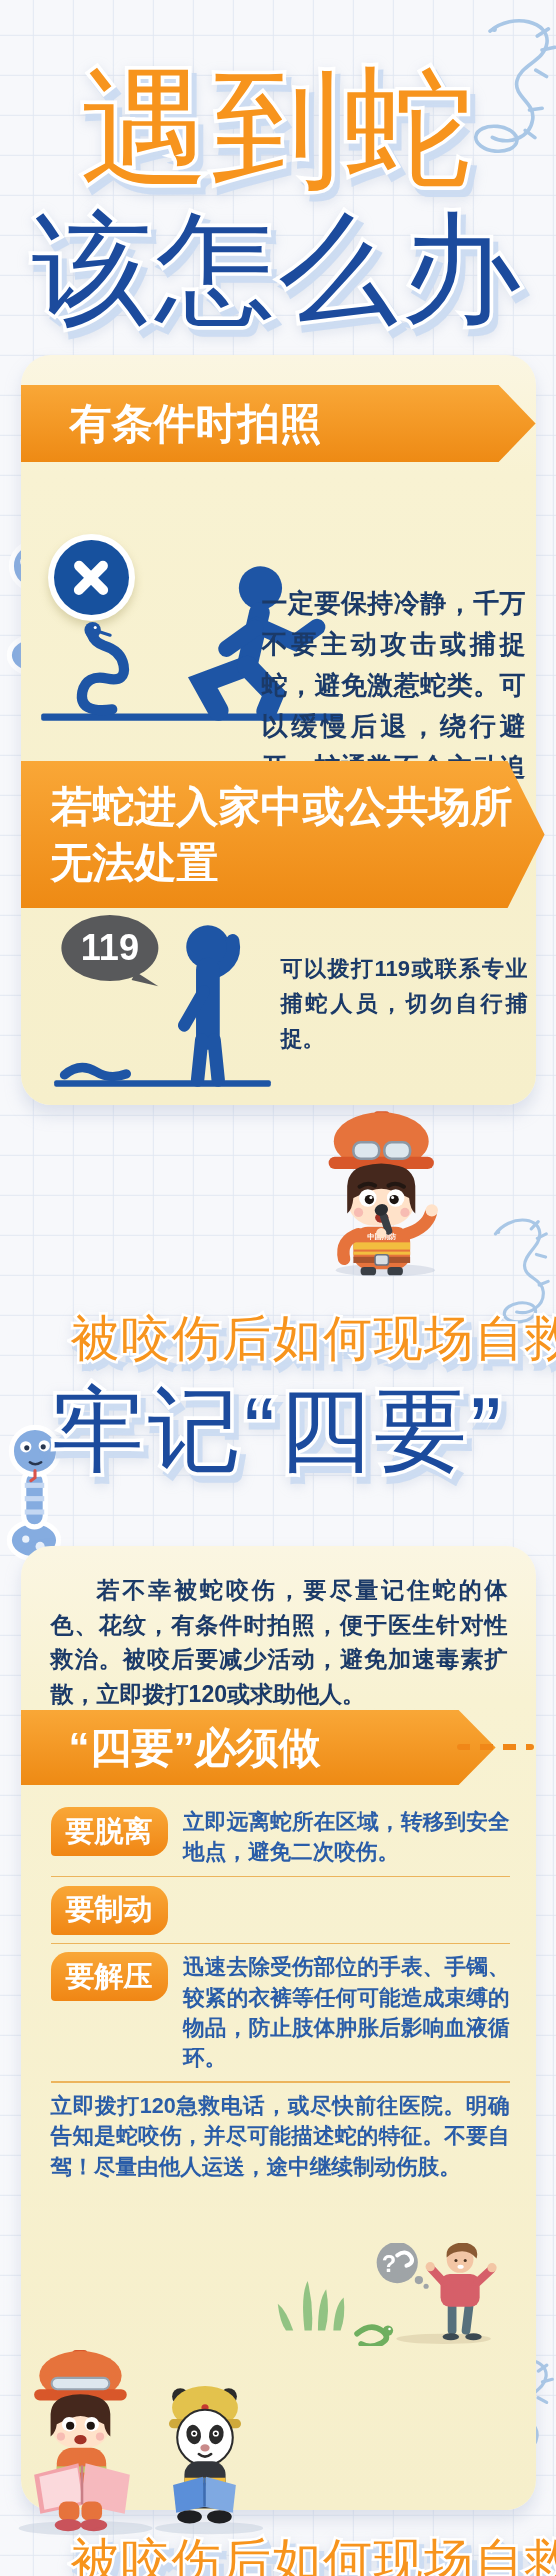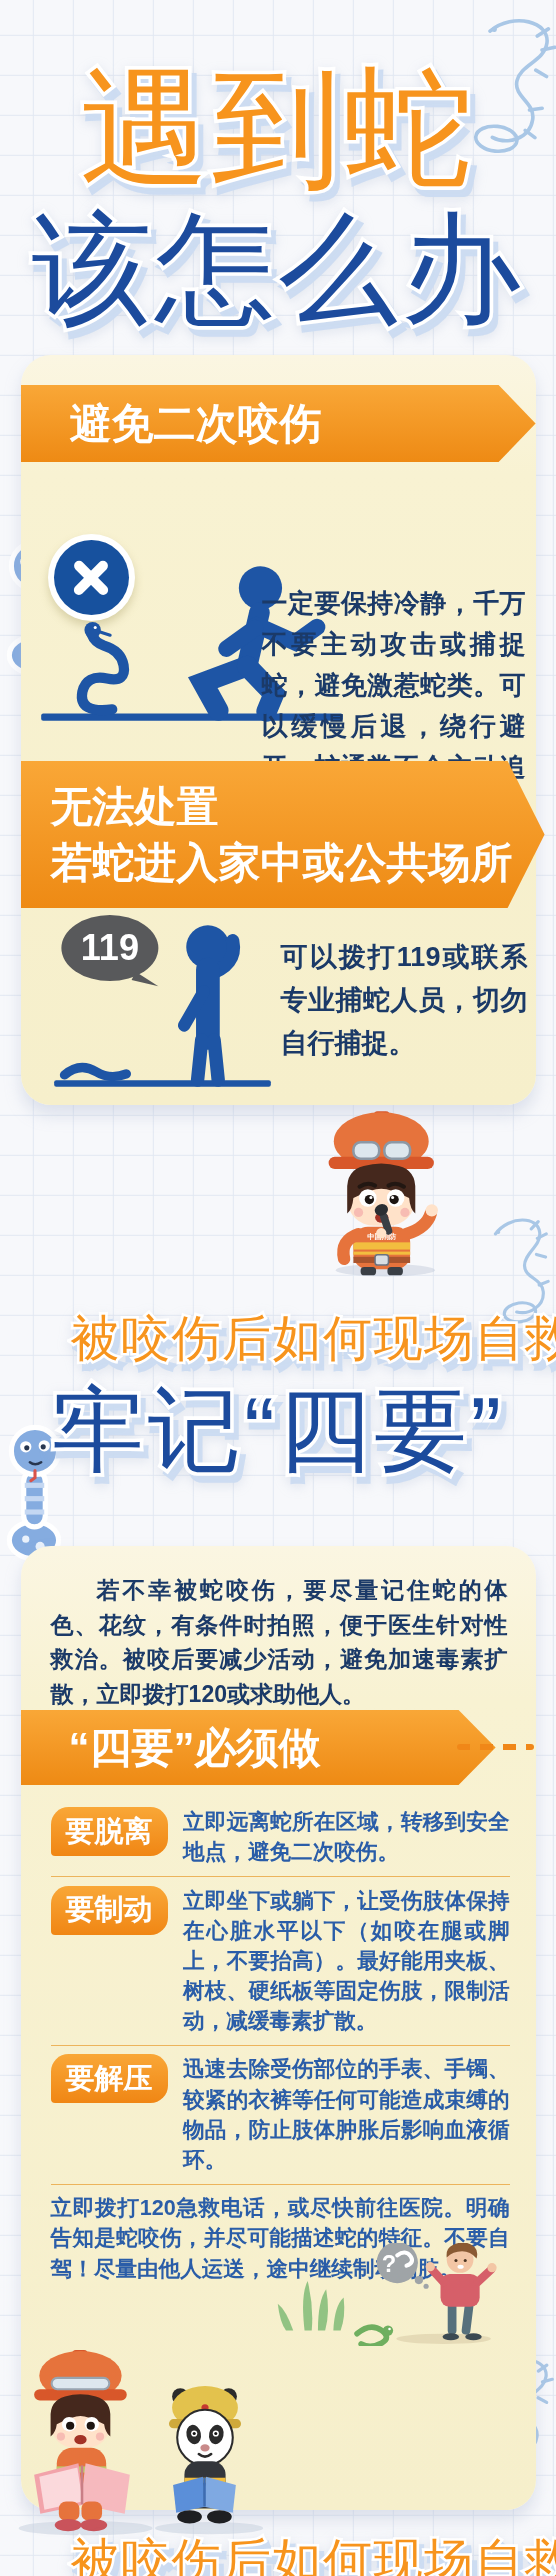--- a/index.html
+++ b/index.html
@@ -122,21 +122,21 @@
       <ellipse cx="62" cy="258" rx="40" ry="24"></ellipse>
     </g>
     <circle cx="36" cy="48" r="5" fill="#A9C7E6"></circle>
   </svg>
 
   <div class="big-title t-orange fs250" style="top:61px;">遇到蛇</div>
   <div class="big-title t-blue fs232" style="top:205px;">该怎么办</div>
 
   <div class="card" style="top:355px;height:750px;">
     <div class="banner" style="top:30px;left:0;width:466px;height:77px;font-size:42px;padding-left:49px;">
-      <span>避免二次咬伤</span>
+      <span>有条件时拍照</span>
     </div>
 
     <div class="x-outer" style="left:27px;top:179px;">
       <div class="x-inner"></div>
     </div>
 
     <svg class="abs" style="left:14.4px;top:206px" width="314" height="165" viewBox="0 0 610 320">
       <rect x="12" y="296" width="586" height="14" rx="4" fill="#1E55A5"></rect>
       <g stroke="#1E55A5" fill="none" stroke-linecap="round">
         <path d="M150,288 q-66,8 -58,-34 q8,-34 48,-26 q38,8 32,-26 q-5,-28 -38,-38 q-18,-6 -24,-22" stroke-width="20"></path>
@@ -153,39 +153,39 @@
       <g stroke="#1E55A5" stroke-width="32" fill="none" stroke-linecap="round">
         <path d="M430,124 L506,158 L548,128"></path>
         <path d="M428,130 L372,170"></path>
       </g>
     </svg>
 
     <div class="p-navy abs" style="left:241px;top:228px;width:264px;font-size:26px;line-height:1.58;">一定要保持冷静，千万不要主动攻击或捕捉蛇，避免激惹蛇类。可以缓慢后退，绕行避开，蛇通常不会主动追击人类。</div>
 
     <div class="banner" style="top:406px;left:0;width:494px;height:147px;font-size:42px;padding-left:30px;line-height:1.32;">
       <span>
+        <span style="display:block;">若蛇进入家中或公共场所</span>
         <span style="display:block;">无法处置</span>
-        <span style="display:block;">若蛇进入家中或公共场所</span>
       </span>
     </div>
 
     <svg class="abs" style="left:28px;top:559px" width="227" height="178" viewBox="0 0 440 345">
       <rect x="10" y="322" width="420" height="13" rx="4" fill="#1E55A5"></rect>
       <path d="M30,312 q30,-26 62,-6 q26,16 58,4" stroke="#1E55A5" stroke-width="18" fill="none" stroke-linecap="round"></path>
       <circle cx="308" cy="64" r="42" fill="#1E55A5"></circle>
       <path d="M306,118 q60,-18 50,-66" stroke="#1E55A5" stroke-width="26" fill="none" stroke-linecap="round"></path>
       <path d="M308,108 L308,240" stroke="#1E55A5" stroke-width="46" stroke-linecap="round"></path>
       <path d="M296,244 L288,322 M320,244 L328,322" stroke="#1E55A5" stroke-width="26" stroke-linecap="round"></path>
       <path d="M300,150 L262,216" stroke="#1E55A5" stroke-width="24" stroke-linecap="round"></path>
       <ellipse cx="118" cy="66" rx="94" ry="64" fill="#58595B"></ellipse>
       <polygon points="168,112 212,140 160,128" fill="#58595B"></polygon>
       <text x="118" y="90" text-anchor="middle" font-size="70" font-weight="bold" fill="#ffffff" font-family="Liberation Sans, sans-serif">119</text>
     </svg>
 
-    <div class="p-navy abs" style="left:260px;top:581px;width:247px;font-size:27px;line-height:1.6;">可以拨打119或联系专业捕蛇人员，切勿自行捕捉。</div>
+    <div class="p-navy abs" style="left:260px;top:596px;width:247px;font-size:22px;line-height:1.6;">可以拨打119或联系专业捕蛇人员，切勿自行捕捉。</div>
   </div>
 
   <svg class="abs" style="left:308px;top:1104px" width="147" height="173" viewBox="0 0 285 335">
     <ellipse cx="150" cy="322" rx="96" ry="12" fill="rgba(190,200,215,.45)"></ellipse>
     <rect x="126" y="14" width="34" height="20" rx="9" fill="#D8572A"></rect>
     <ellipse cx="142" cy="72" rx="92" ry="56" fill="#E6733C"></ellipse>
     <rect x="40" y="102" width="204" height="24" rx="12" fill="#D8572A"></rect>
     <rect x="88" y="74" width="50" height="32" rx="14" fill="#DDE7EE" stroke="#8C98A5" stroke-width="5"></rect>
     <rect x="148" y="74" width="50" height="32" rx="14" fill="#DDE7EE" stroke="#8C98A5" stroke-width="5"></rect>
     <rect x="76" y="120" width="132" height="116" rx="52" fill="#FFE2C9"></rect>
@@ -230,21 +230,20 @@
     <div class="dash-line" style="top:198px;left:436px;width:77px;"></div>
 
     <div class="abs" style="left:30px;top:253px;width:459px;">
       <div class="req-item">
         <div class="badge req-badge">要脱离</div>
         <div class="p-blue req-text">立即远离蛇所在区域，转移到安全地点，避免二次咬伤。</div>
       </div>
       <div class="divider"></div>
       <div class="req-item">
         <div class="badge req-badge">要制动</div>
-        <div class="p-blue req-text">立即坐下或躺下，让受伤肢体保持在心脏水平以下（如咬在腿或脚上，不要抬高）。最好能用夹板、树枝、硬纸板等固定伤肢，限制活动，减缓毒素扩散。</div>
       </div>
       <div class="divider"></div>
       <div class="req-item">
         <div class="badge req-badge">要解压</div>
         <div class="p-blue req-text">迅速去除受伤部位的手表、手镯、较紧的衣裤等任何可能造成束缚的物品，防止肢体肿胀后影响血液循环。</div>
       </div>
       <div class="divider"></div>
       <div class="req-item">
         <div class="p-blue req-text">立即拨打120急救电话，或尽快前往医院。明确告知是蛇咬伤，并尽可能描述蛇的特征。不要自驾！尽量由他人运送，途中继续制动伤肢。</div>
       </div>

